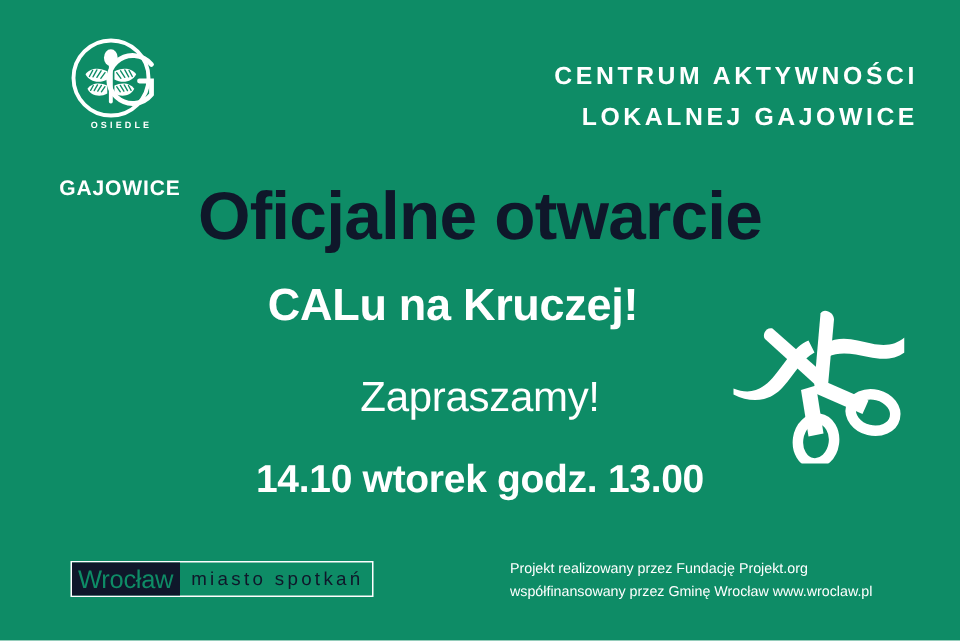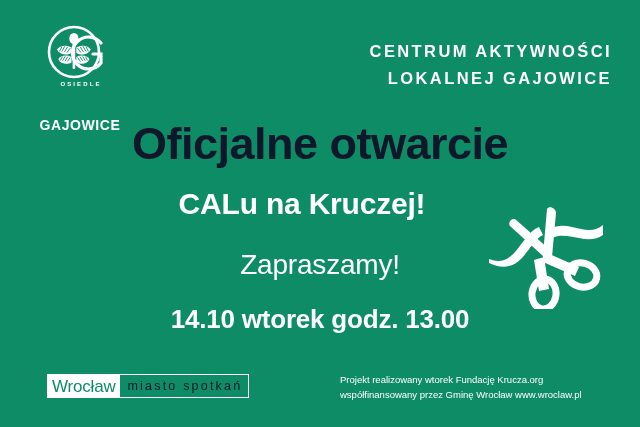--- a/index.html
+++ b/index.html
@@ -140,21 +140,21 @@
     position: absolute;
     left: 47px;
     top: 374px;
     height: 24px;
     display: flex;
     align-items: stretch;
     border: 1.5px solid #ffffff;
     box-sizing: border-box;
   }
   .wroclaw-name {
-    background: #ffffff;
+    background: #0f172a;
     color: #0e8c66;
     font-size: 17px;
     font-weight: normal;
     line-height: 21px;
     padding: 0 5px 0 4px;
     display: flex;
     align-items: center;
     letter-spacing: -0.2px;
   }
   .wroclaw-tag {
@@ -261,17 +261,17 @@
       <ellipse cx="57" cy="101" rx="12" ry="15" fill="none" stroke="#ffffff" stroke-width="7" transform="rotate(8 57 101)"></ellipse>
     </svg>
   </div>
 
   <div class="wroclaw-logo">
     <span class="wroclaw-name">Wrocław</span>
     <span class="wroclaw-tag">miasto spotkań</span>
   </div>
 
   <div class="credits">
-    <span class="credits-line">Projekt realizowany wtorek Fundację Krucza.org</span>
+    <span class="credits-line">Projekt realizowany przez Fundację Projekt.org</span>
     <span class="credits-line">współfinansowany przez Gminę Wrocław www.wroclaw.pl</span>
   </div>
 
 </div>
 
 </body></html>

